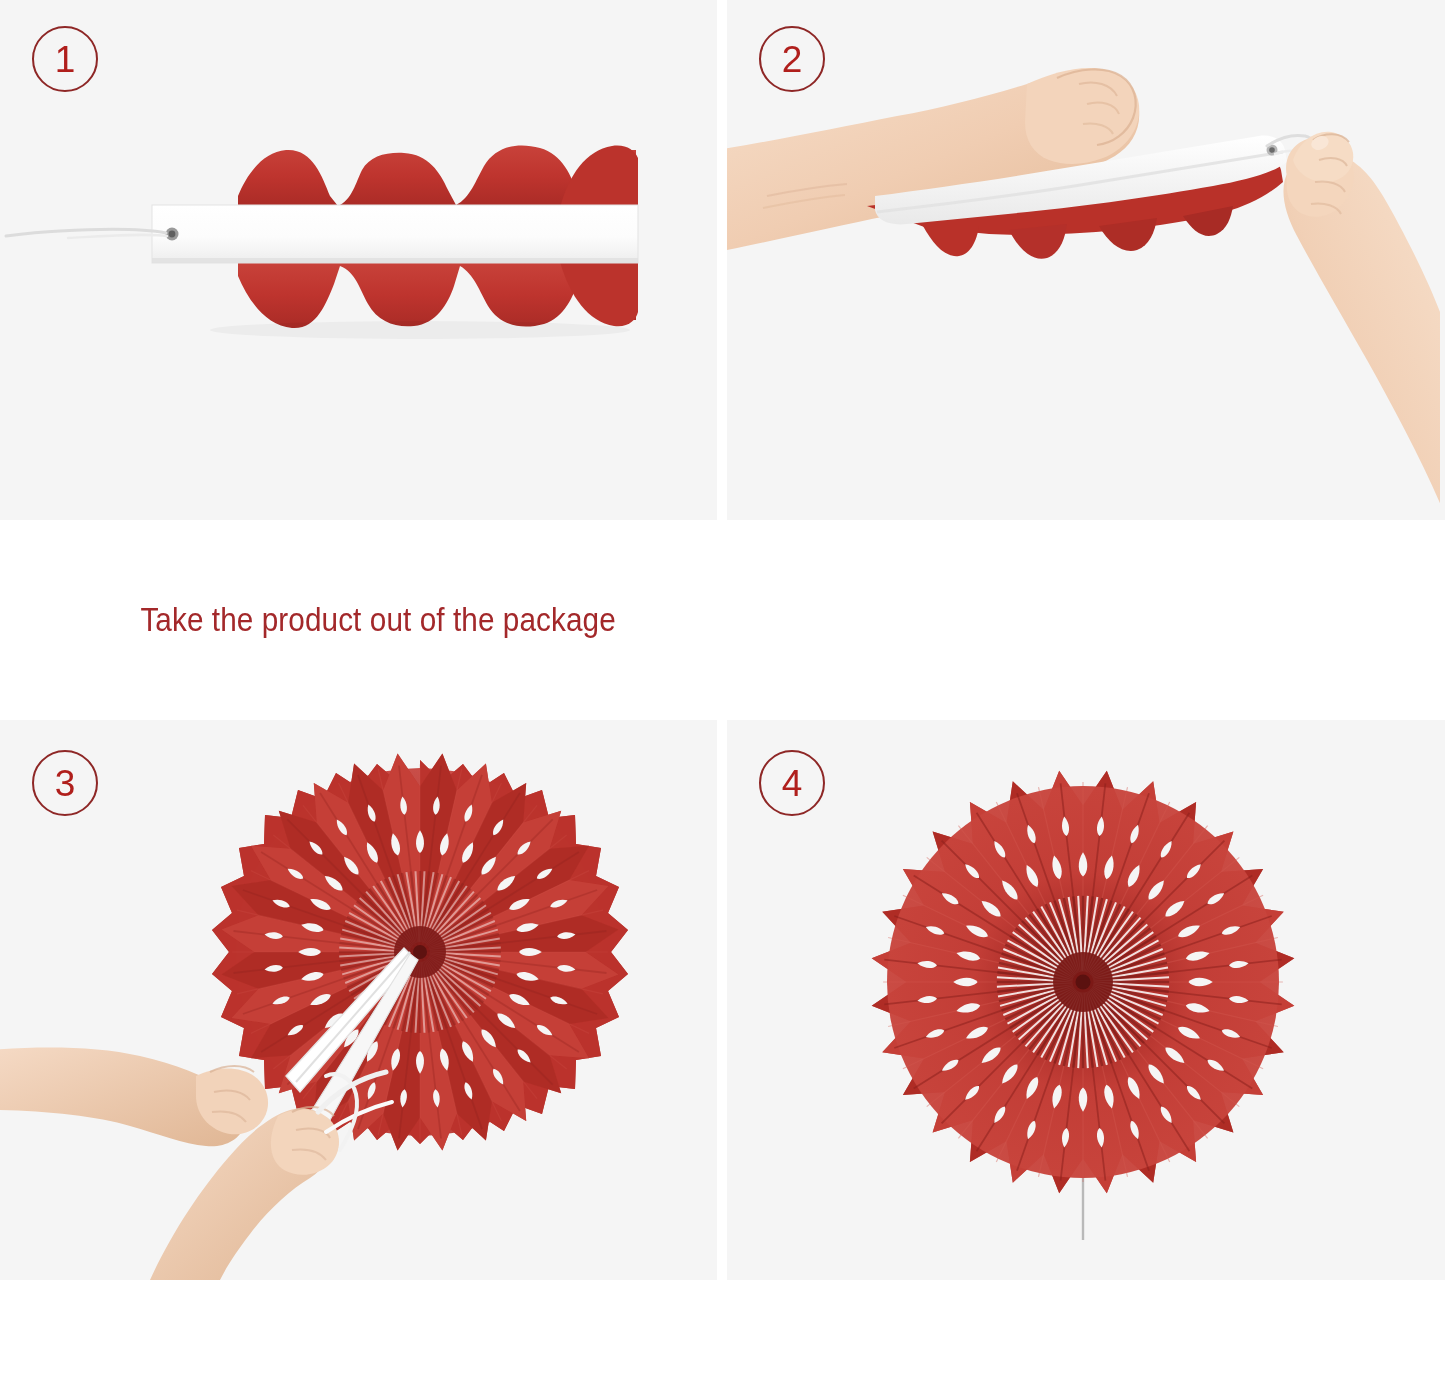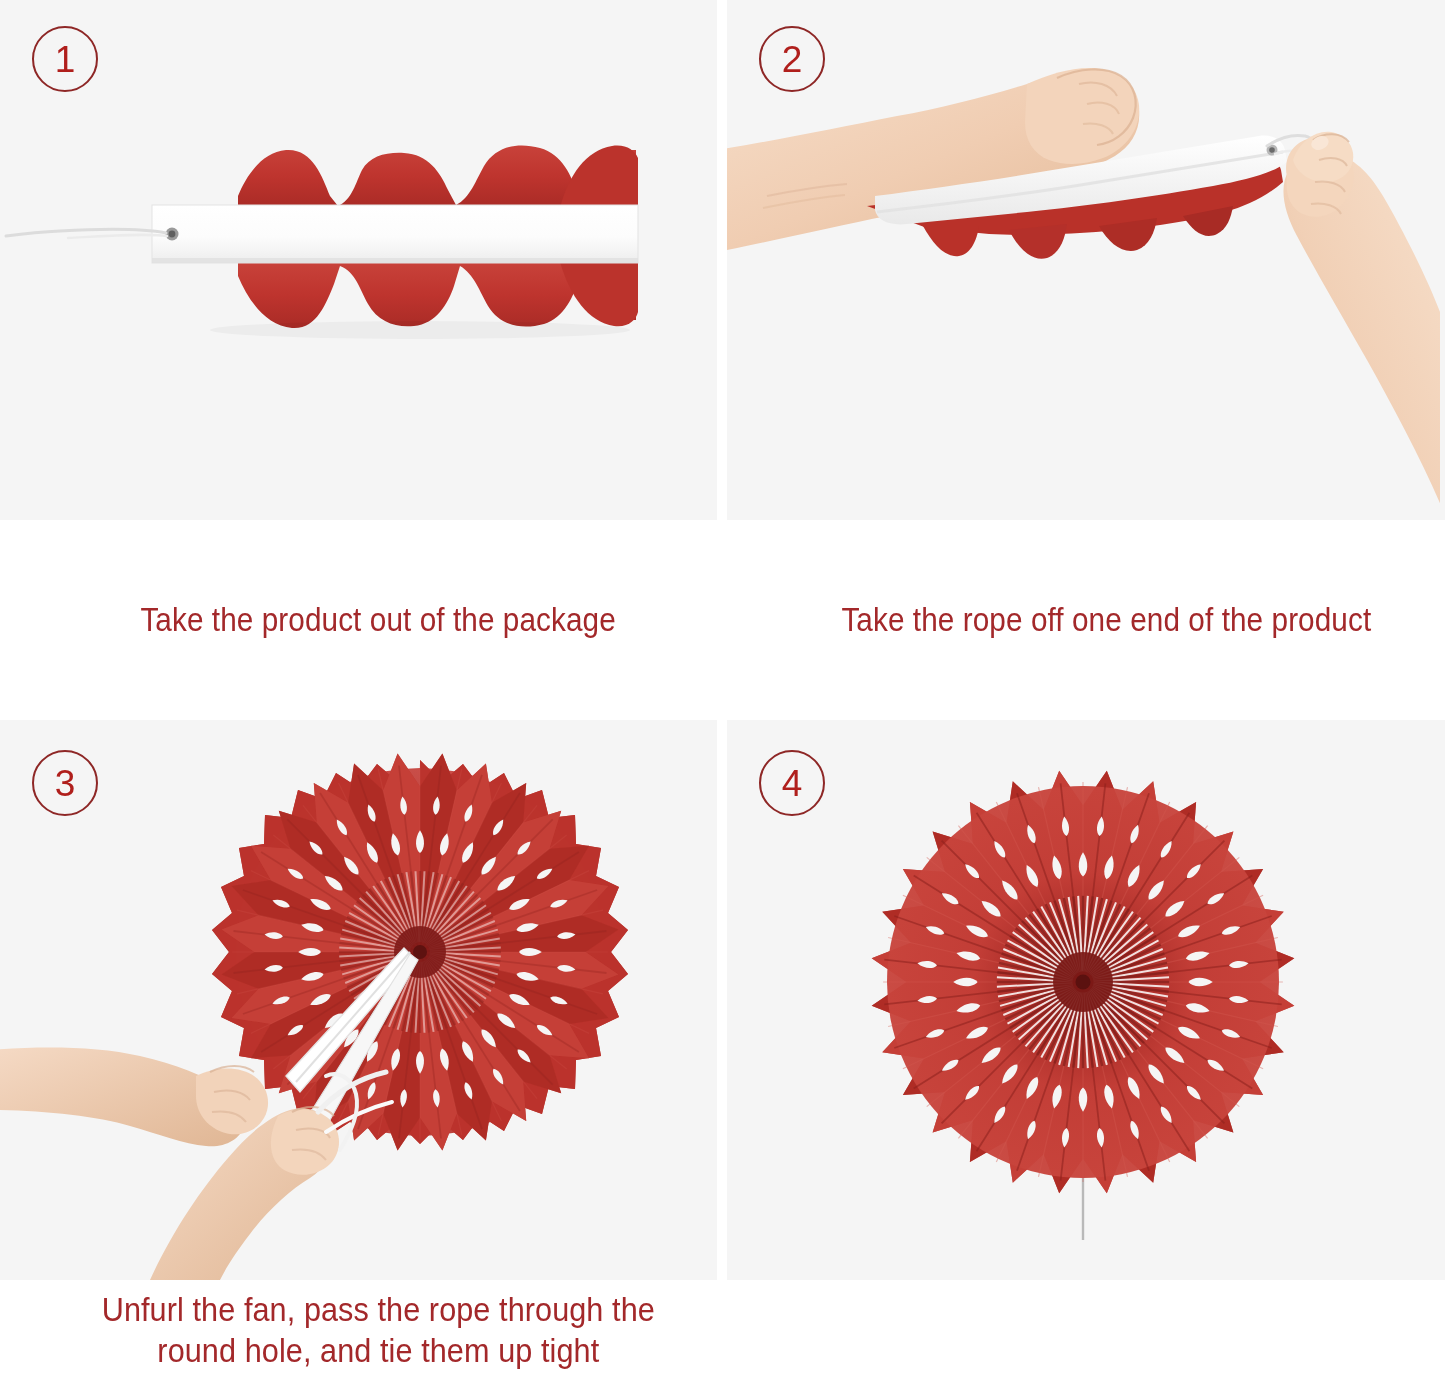--- a/index.html
+++ b/index.html
@@ -187,23 +187,20 @@
             <path d="M566 160 C572 142 588 130 604 132 C618 134 628 146 626 160
                      C624 174 612 182 598 182 C584 182 570 174 566 160 Z" fill="#f6dcc5"></path>
             <path d="M586 140 C598 132 614 132 622 142" stroke="#d9b193" stroke-width="2" fill="none" opacity=".7"></path>
             <path d="M592 160 C604 156 616 158 620 166" stroke="#d9b193" stroke-width="2" fill="none" opacity=".6"></path>
             <path d="M588 182 C602 180 614 184 618 192" stroke="#d9b193" stroke-width="2" fill="none" opacity=".55"></path>
             <path d="M584 204 C598 202 610 206 614 214" stroke="#d9b193" stroke-width="2" fill="none" opacity=".5"></path>
 
             <ellipse cx="593" cy="143" rx="9" ry="6.5" transform="rotate(-22 593 143)" fill="#f9e6d6"></ellipse>
           </svg>
         </div>
-      </div>
-      <div class="capwrap capwrap-top">
-        <div class="caption">Take the rope off one end of the product</div>
       </div>
     </div>
   </div>
 
   <div class="row row-bottom">
 
     <div class="cell cell-left">
       <div class="panel panel-bot">
         <div class="badge b3">
           <span>3</span>
@@ -642,26 +639,20 @@
             <path d="M278 396 C296 386 318 388 330 400 C342 412 342 432 330 444
                      C318 456 298 458 284 450 C270 442 266 420 278 396 Z" fill="#f3d5bc"></path>
             <path d="M292 392 C308 384 326 386 334 396" stroke="#d8b094" stroke-width="2" fill="none" opacity=".7"></path>
             <path d="M296 410 C312 406 326 410 330 418" stroke="#d8b094" stroke-width="2" fill="none" opacity=".6"></path>
             <path d="M292 430 C308 428 320 432 326 440" stroke="#d8b094" stroke-width="2" fill="none" opacity=".5"></path>
 
             <path d="M318 392 C336 372 360 358 386 352" stroke="#f0f0f0" stroke-width="5" fill="none" stroke-linecap="round"></path>
             <path d="M326 412 C344 400 368 388 392 382" stroke="#fafafa" stroke-width="4" fill="none" stroke-linecap="round"></path>
             <path d="M340 430 C352 410 360 392 356 374 C352 358 338 350 326 356" stroke="#f2f2f2" stroke-width="4" fill="none" stroke-linecap="round"></path>
           </svg>
-        </div>
-      </div>
-      <div class="capwrap capwrap-bot">
-        <div>
-          <div class="caption two">Unfurl the fan, pass the rope through the</div>
-          <div class="caption two">round hole, and tie them up tight</div>
         </div>
       </div>
     </div>
 
     <div class="gutter-v"></div>
 
     <div class="cell cell-right">
       <div class="panel panel-bot">
         <div class="badge b4">
           <span>4</span>

